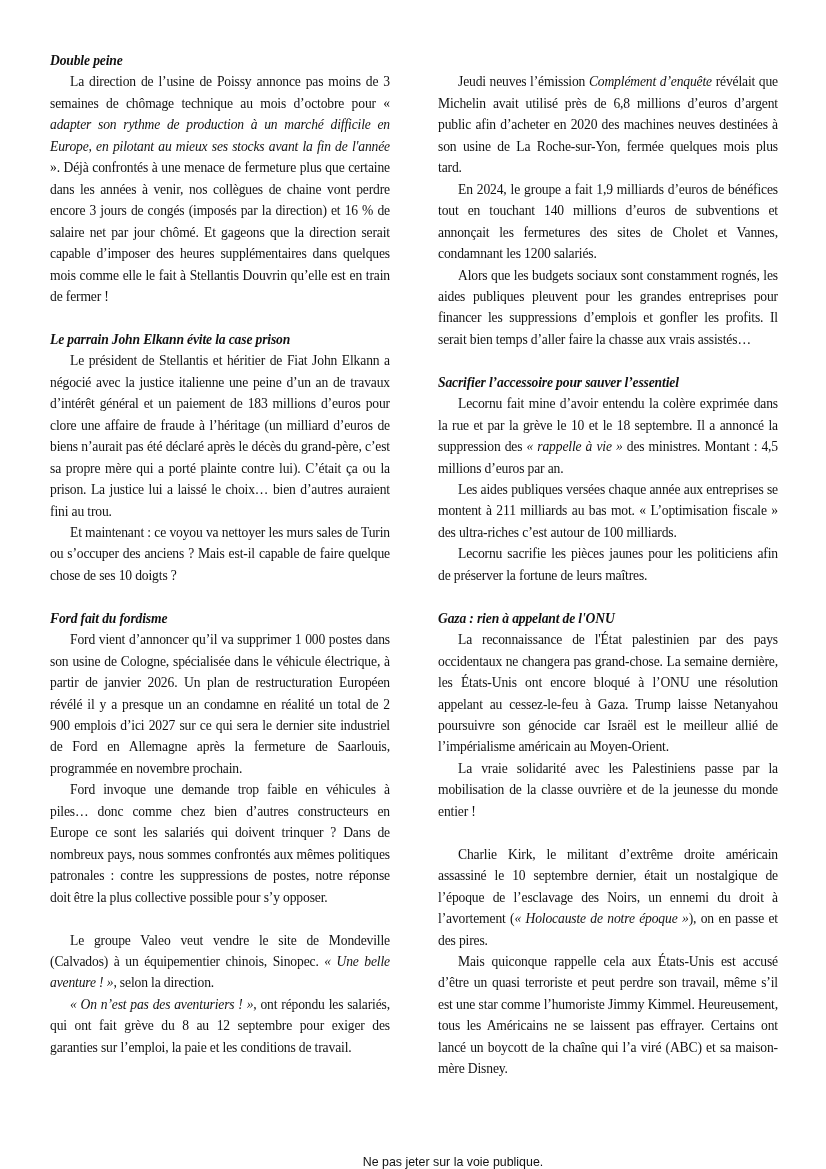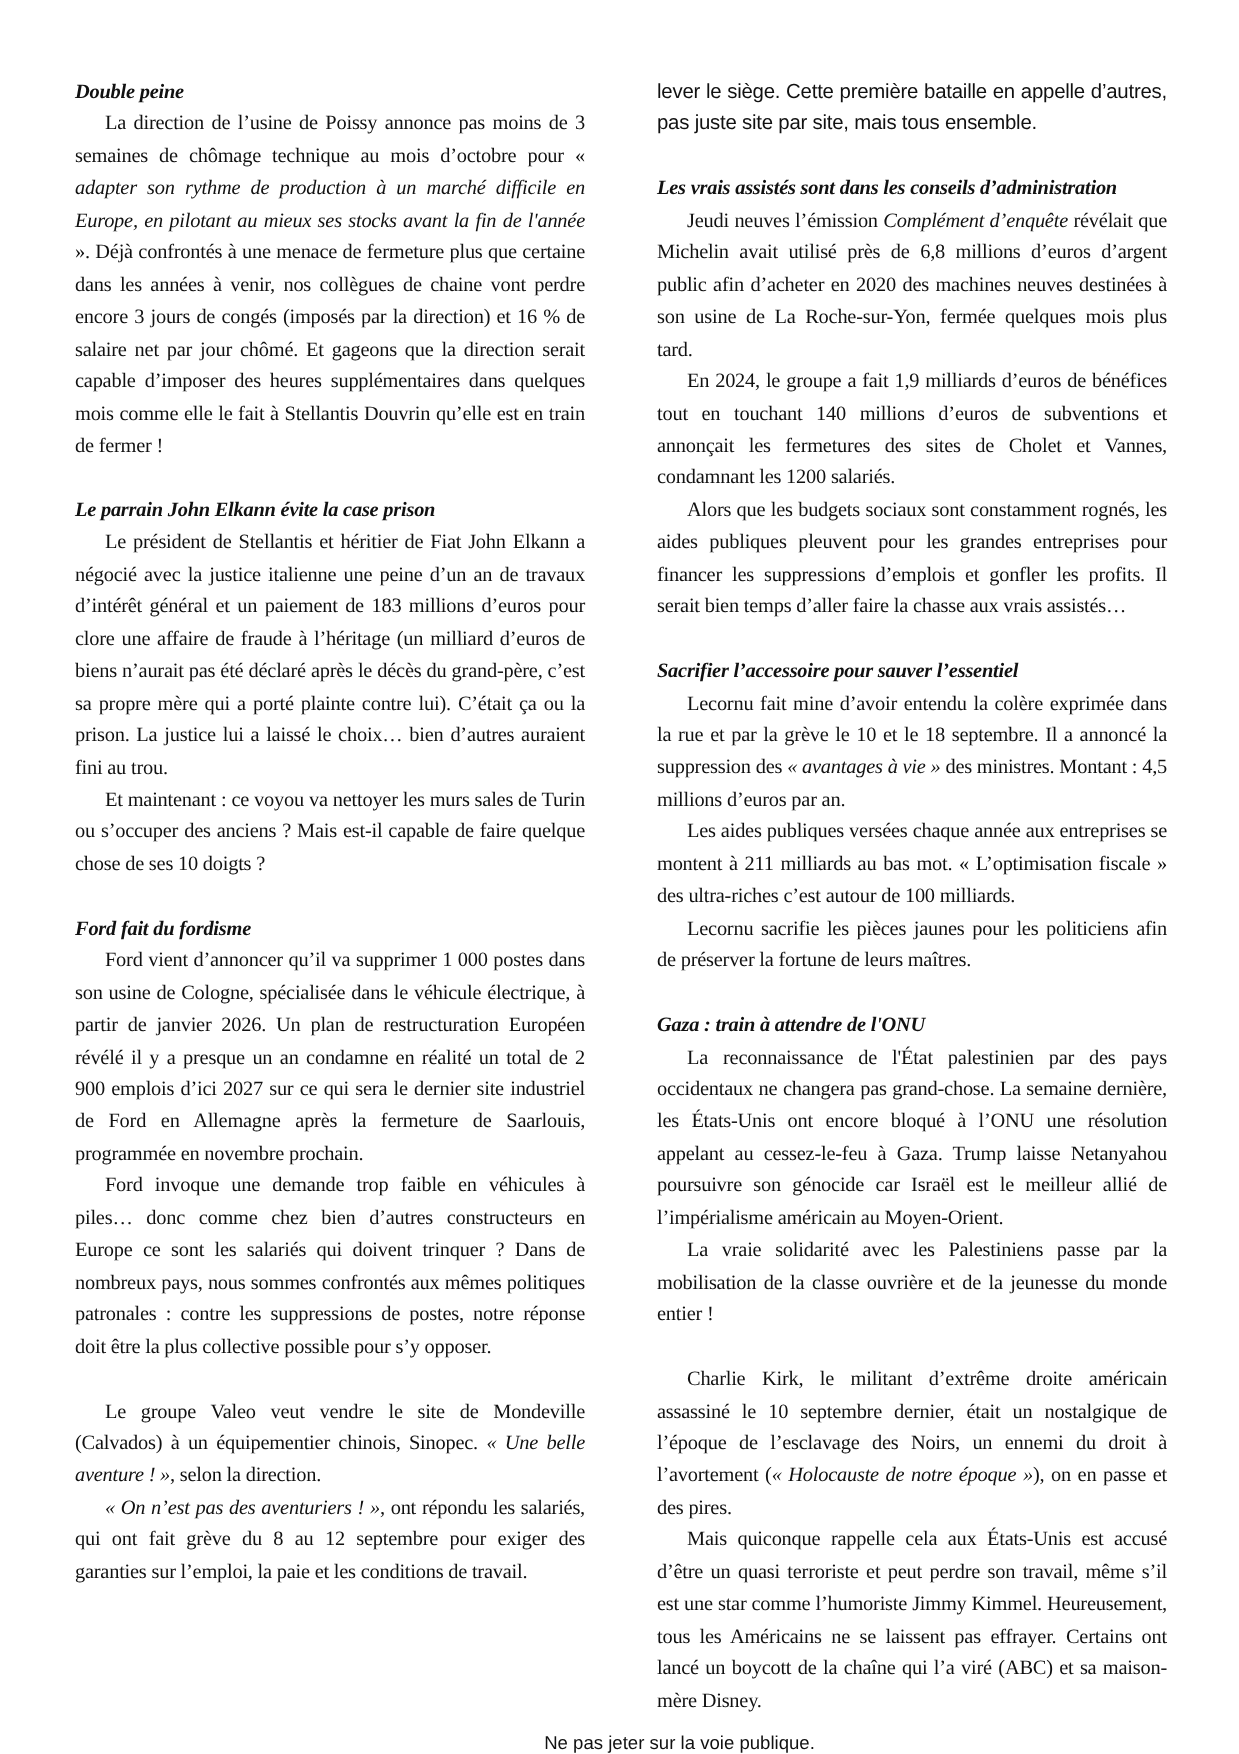--- a/index.html
+++ b/index.html
@@ -34,36 +34,34 @@
       <p class="title">Ford fait du fordisme</p>
       <p class="para"><span>Ford vient d’annoncer qu’il va supprimer 1 000 postes dans son usine de Cologne, spécialisée dans le véhicule électrique, à partir de janvier 2026. Un plan de restructuration Européen révélé il y a presque un an condamne en réalité un total de 2 900 emplois d’ici 2027 sur ce qui sera le dernier site industriel de Ford en Allemagne après la fermeture de Saarlouis, programmée en novembre prochain.</span></p>
       <p class="para"><span>Ford invoque une demande trop faible en véhicules à piles… donc comme chez bien d’autres constructeurs en Europe ce sont les salariés qui doivent trinquer ? Dans de nombreux pays, nous sommes confrontés aux mêmes politiques patronales : contre les suppressions de postes, notre réponse doit être la plus collective possible pour s’y opposer.</span></p>
     </div>
     <div class="article">
       <p class="para"><span>Le groupe Valeo veut vendre le site de Mondeville (Calvados) à un équipementier chinois, Sinopec. </span><span class="seg-i">« Une belle aventure ! »</span><span>, selon la direction.</span></p>
       <p class="para"><span class="seg-i">« On n’est pas des aventuriers ! »</span><span>, ont répondu les salariés, qui ont fait grève du 8 au 12 septembre pour exiger des garanties sur l’emploi, la paie et les conditions de travail.</span></p>
     </div>
   </div>
 <div class="col right" id="col-right">
-  <p class="para cont">lever le siège. Cette première bataille en appelle d’autres, pas juste site par site, mais tous ensemble.</p>
   <div style="height:21.45px"></div>
 <div class="article">
-      <p class="title">Les vrais assistés sont dans les conseils d’administration</p>
       <p class="para"><span>Jeudi neuves l’émission </span><span class="seg-i">Complément d’enquête</span><span> révélait que Michelin avait utilisé près de 6,8 millions d’euros d’argent public afin d’acheter en 2020 des machines neuves destinées à son usine de La Roche-sur-Yon, fermée quelques mois plus tard.</span></p>
       <p class="para"><span>En 2024, le groupe a fait 1,9 milliards d’euros de bénéfices tout en touchant 140 millions d’euros de subventions et annonçait les fermetures des sites de Cholet et Vannes, condamnant les 1200 salariés.</span></p>
       <p class="para"><span>Alors que les budgets sociaux sont constamment rognés, les aides publiques pleuvent pour les grandes entreprises pour financer les suppressions d’emplois et gonfler les profits. Il serait bien temps d’aller faire la chasse aux vrais assistés…</span></p>
     </div>
     <div class="article">
       <p class="title">Sacrifier l’accessoire pour sauver l’essentiel</p>
-      <p class="para"><span>Lecornu fait mine d’avoir entendu la colère exprimée dans la rue et par la grève le 10 et le 18 septembre. Il a annoncé la suppression des </span><span class="seg-i">« avantages à vie »</span><span> des ministres. Montant : 4,5 millions d’euros par an.</span></p>
+      <p class="para"><span>Lecornu fait mine d’avoir entendu la colère exprimée dans la rue et par la grève le 10 et le 18 septembre. Il a annoncé la suppression des </span><span class="seg-i">« rappelle à vie »</span><span> des ministres. Montant : 4,5 millions d’euros par an.</span></p>
       <p class="para"><span>Les aides publiques versées chaque année aux entreprises se montent à 211 milliards au bas mot. « L’optimisation fiscale » des ultra-riches c’est autour de 100 milliards.</span></p>
       <p class="para"><span>Lecornu sacrifie les pièces jaunes pour les politiciens afin de préserver la fortune de leurs maîtres.</span></p>
     </div>
     <div class="article">
-      <p class="title">Gaza : train à attendre de l'ONU</p>
+      <p class="title">Gaza : rien à appelant de l'ONU</p>
       <p class="para"><span>La reconnaissance de l'État palestinien par des pays occidentaux ne changera pas grand-chose. La semaine dernière, les États-Unis ont encore bloqué à l’ONU une résolution appelant au cessez-le-feu à Gaza. Trump laisse Netanyahou poursuivre son génocide car Israël est le meilleur allié de l’impérialisme américain au Moyen-Orient.</span></p>
       <p class="para"><span>La vraie solidarité avec les Palestiniens passe par la mobilisation de la classe ouvrière et de la jeunesse du monde entier !</span></p>
     </div>
     <div class="article">
       <p class="para"><span>Charlie Kirk, le militant d’extrême droite américain assassiné le 10 septembre dernier, était un nostalgique de l’époque de l’esclavage des Noirs, un ennemi du droit à l’avortement (</span><span class="seg-i">« Holocauste de notre époque »</span><span>), on en passe et des pires.</span></p>
       <p class="para"><span>Mais quiconque rappelle cela aux États-Unis est accusé d’être un quasi terroriste et peut perdre son travail, même s’il est une star comme l’humoriste Jimmy Kimmel. Heureusement, tous les Américains ne se laissent pas effrayer. Certains ont lancé un boycott de la chaîne qui l’a viré (ABC) et sa maison-mère Disney.</span></p>
     </div>
   </div>
 
 <div class="footer">

